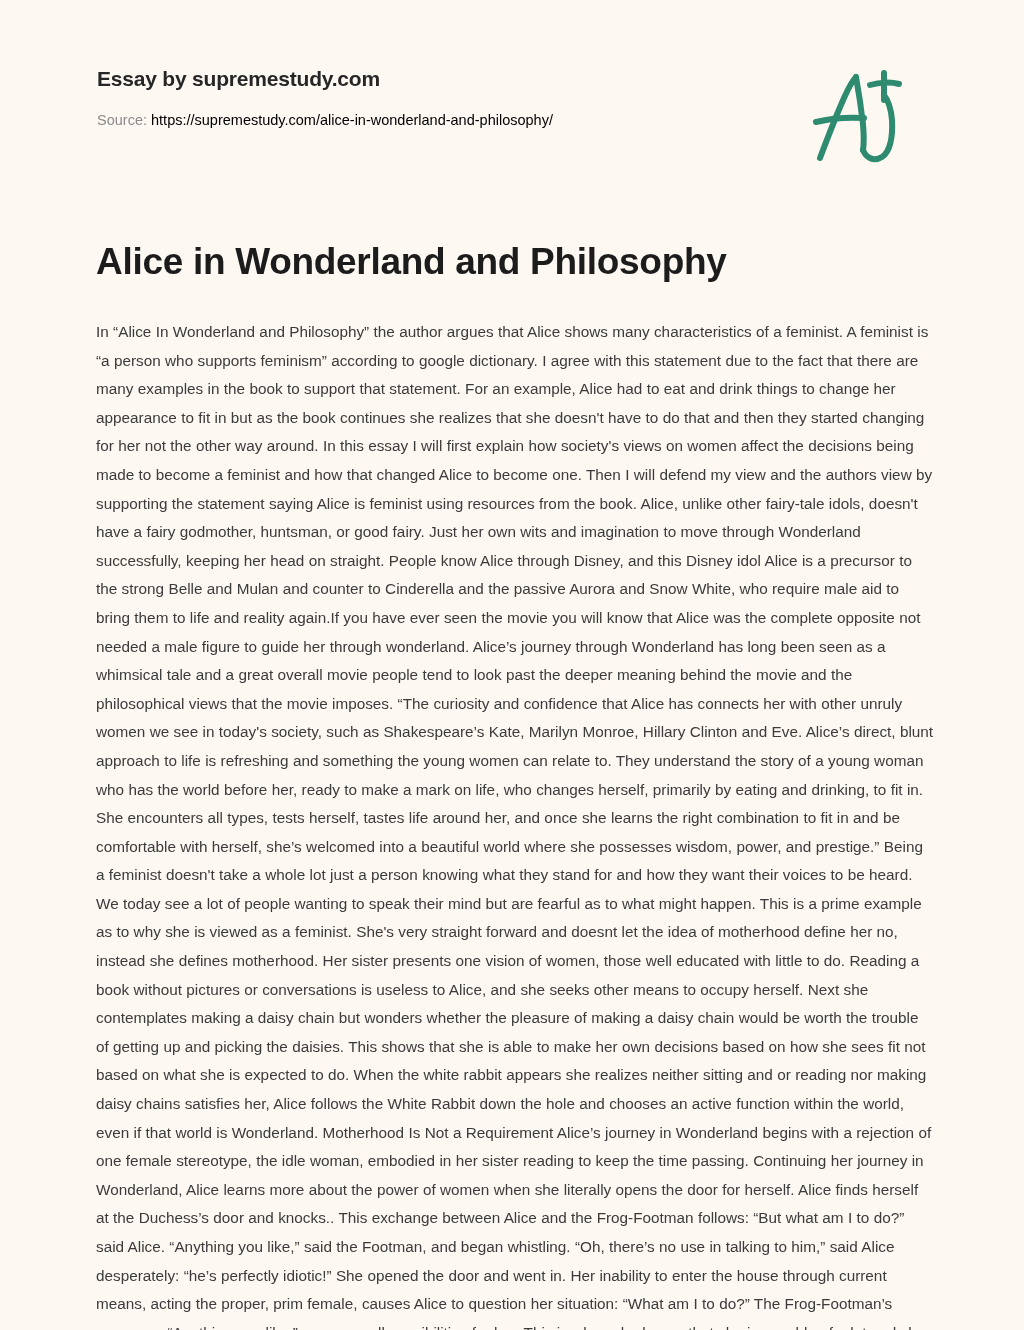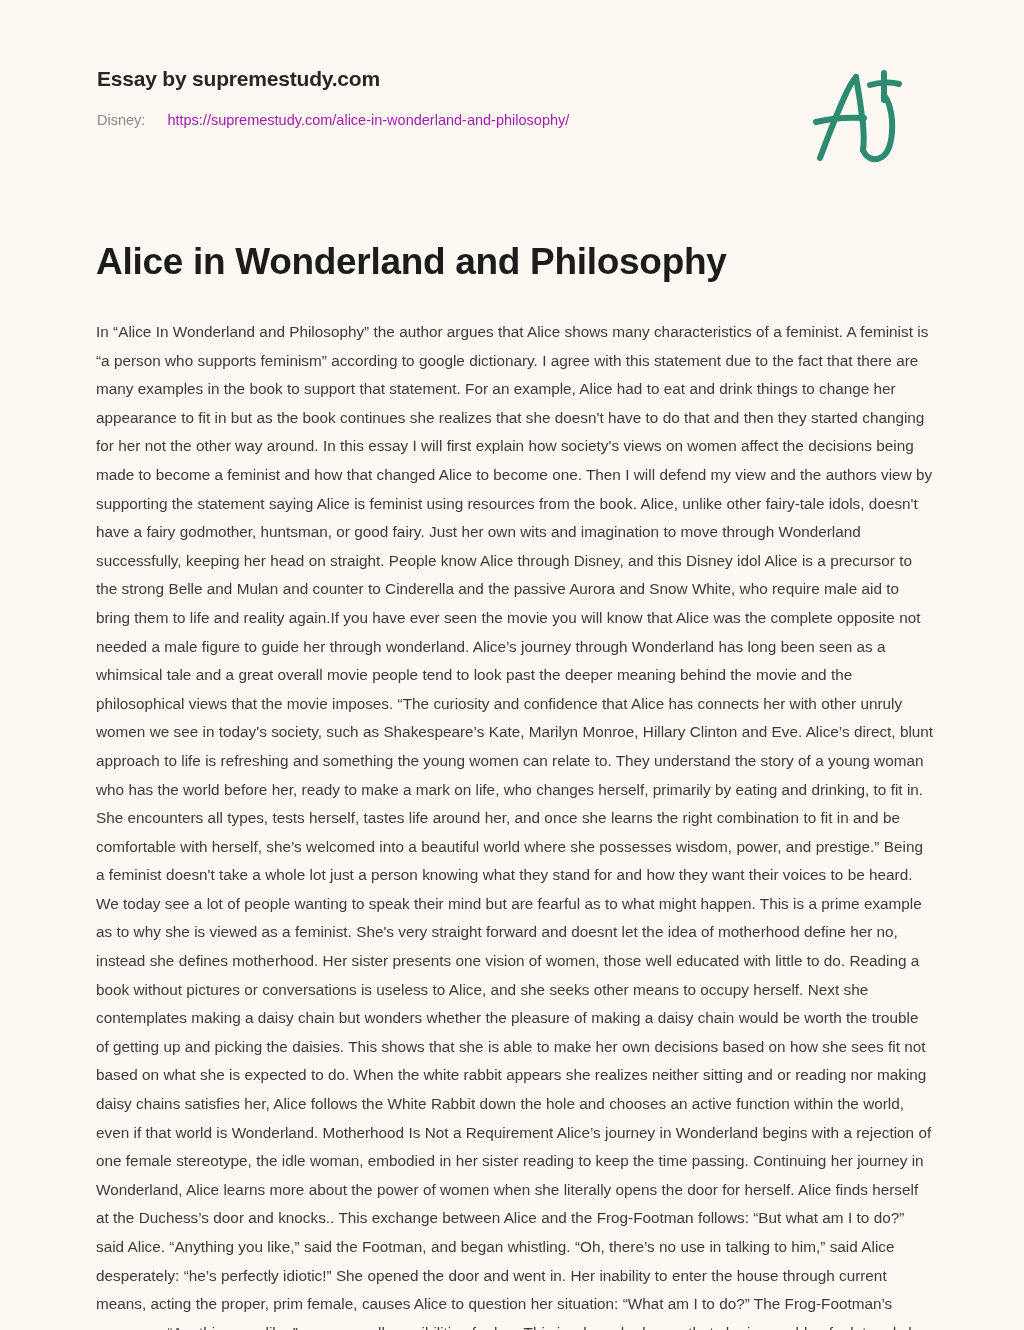--- a/index.html
+++ b/index.html
@@ -55,23 +55,22 @@
     line-height: 18px;
     color: #8a8a8a;
     white-space: nowrap;
   }
 
   .source-label {
     color: #8a8a8a;
   }
 
   .source-url {
-    color: #a21caf;
+    color: #000000;
     text-decoration: none;
-    margin-left: 18px;
   }
 
   .logo {
     position: absolute;
     left: 800px;
     top: 62px;
     width: 110px;
     height: 110px;
   }
 
@@ -115,21 +114,21 @@
 <body>
 
 <div class="page">
 
   <div class="header">
 
     <div class="header-text">
       <div class="essay-by">Essay by supremestudy.com</div>
 
       <div class="source-line">
-        <span class="source-label">Disney:</span>
+        <span class="source-label">Source:</span>
         <a class="source-url" href="#">https://supremestudy.com/alice-in-wonderland-and-philosophy/</a>
       </div>
     </div>
 
     <div class="logo">
       <svg viewBox="0 0 110 110" xmlns="http://www.w3.org/2000/svg">
         <g fill="none" stroke="#2e8b6f" stroke-linecap="round" stroke-linejoin="round">
 
           <path d="M20 96 C 26 80, 36 54, 44 36 C 48 27, 52 19, 56 15" stroke-width="6"></path>
 

